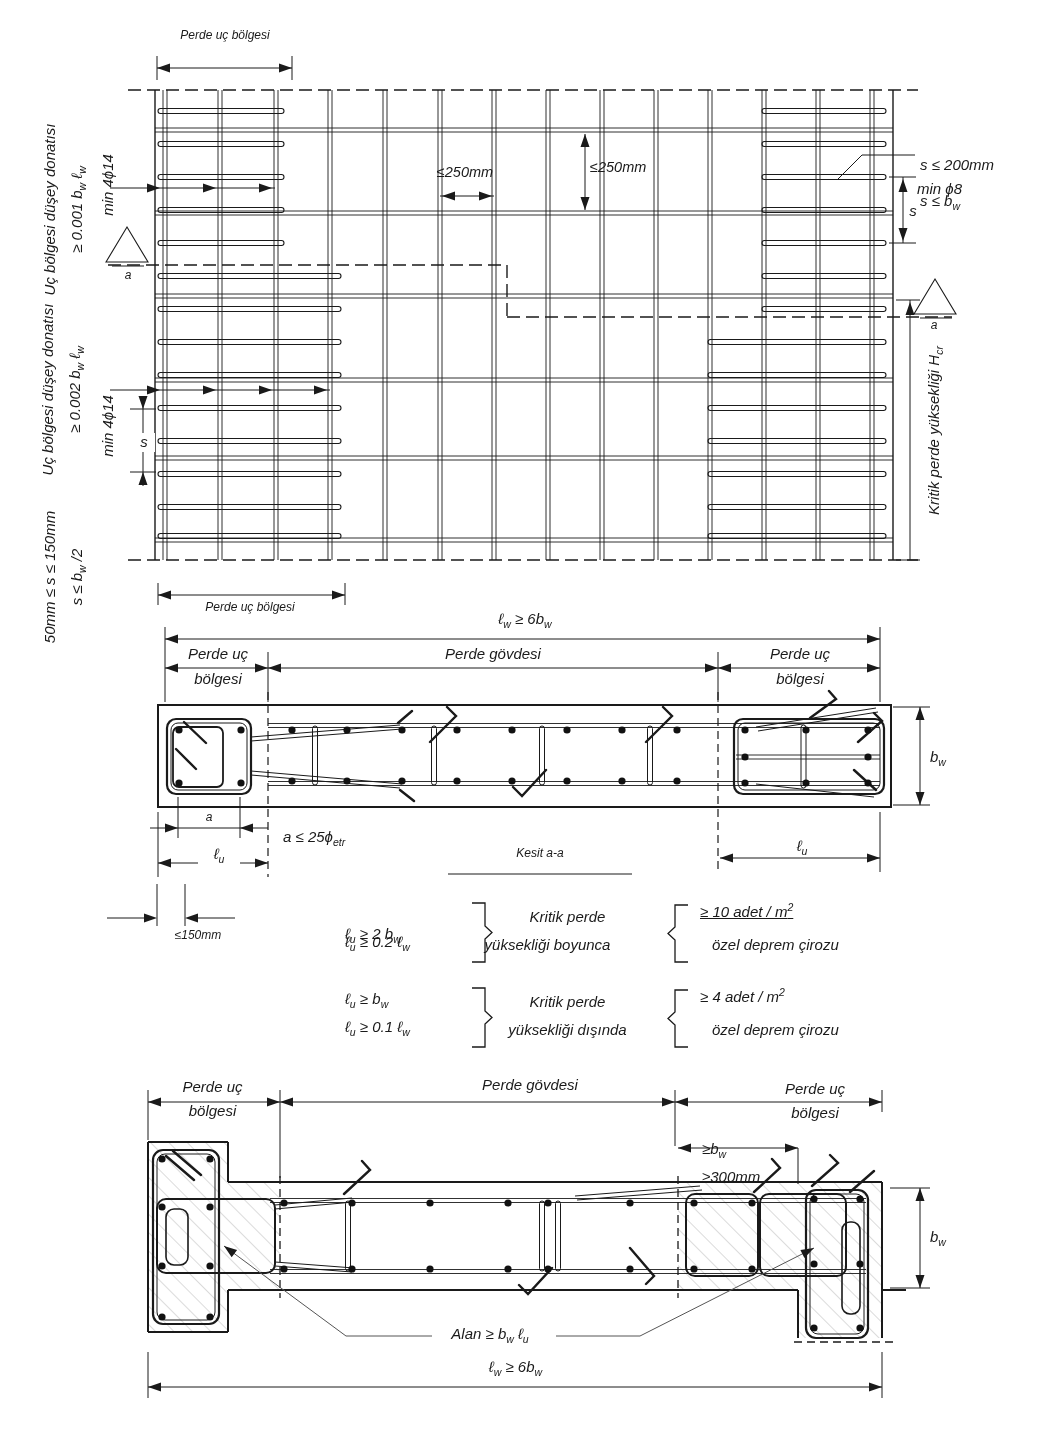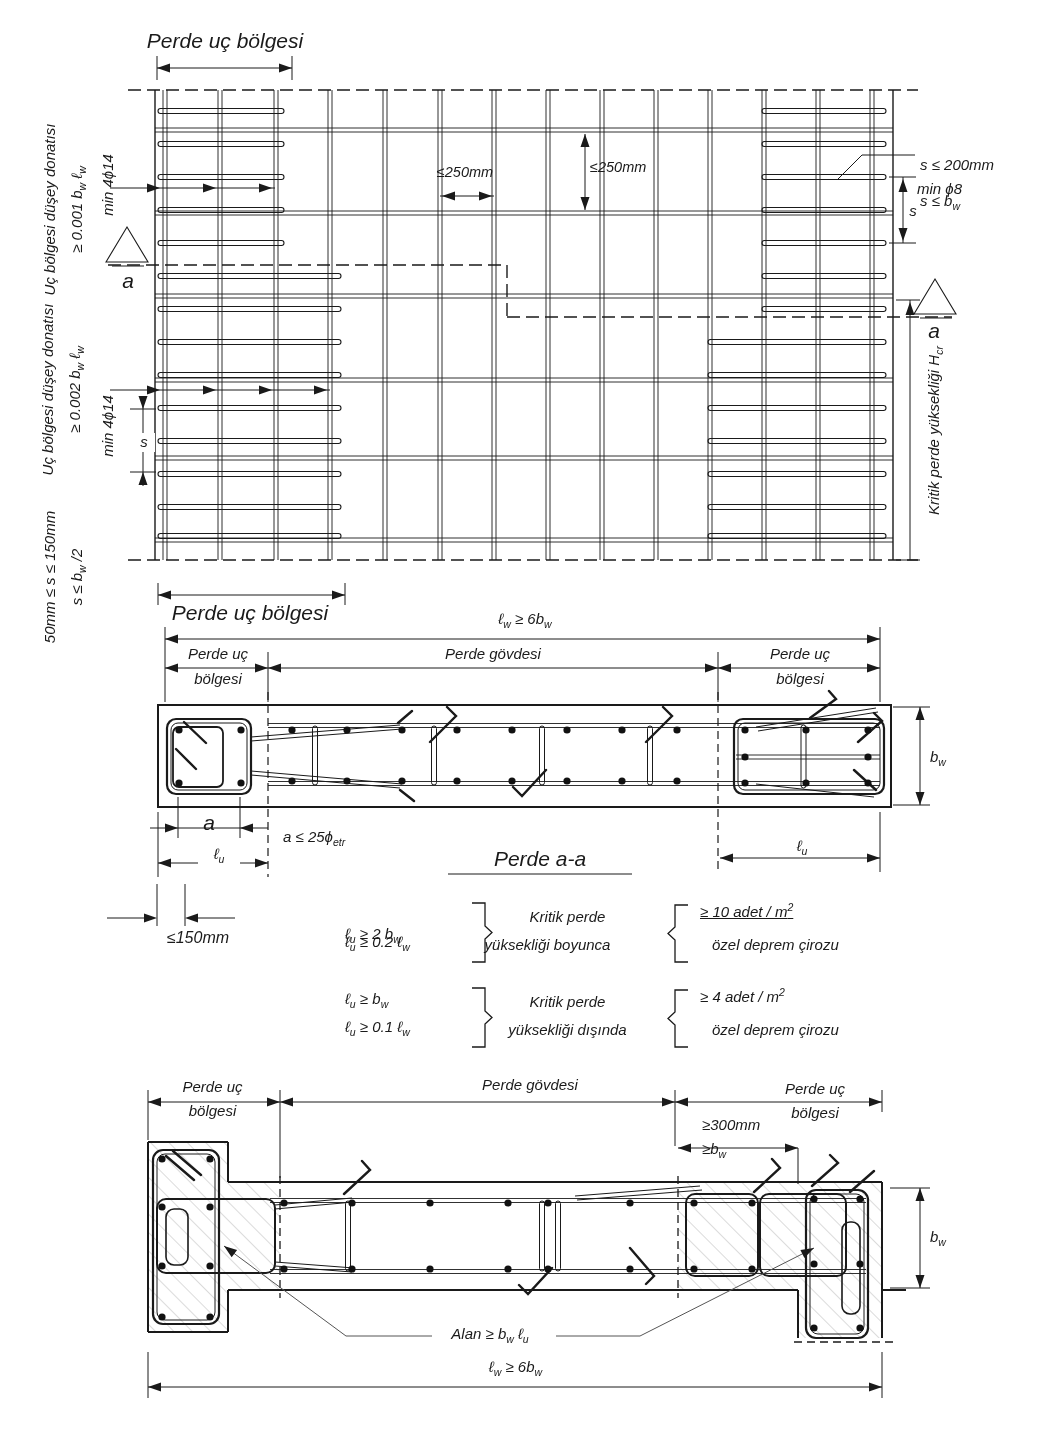--- a/index.html
+++ b/index.html
@@ -1,21 +1,21 @@
 <!DOCTYPE html>
 <html><head>
 <meta charset="utf-8">
 <style>
   html,body{margin:0;padding:0;background:#fff;}
   .page{position:relative;width:1059px;height:1452px;background:#fff;overflow:hidden;}
   svg{position:absolute;left:0;top:0;}
   .lbl{position:absolute;font:italic 15px/1.25 "Liberation Sans","DejaVu Sans",sans-serif;
        color:#1a1a1a;white-space:nowrap;}
   .c{text-align:center;}
-  .big{font-size:21px;}
+  .big{font-size:12px;}
   .rot{transform-origin:0 0;transform:rotate(-90deg);line-height:27px;}
   sub{font-size:0.7em;line-height:0;}
   sup{font-size:0.7em;line-height:0;}
   .bg{background:#fff;padding:0 3px;}
 </style>
 </head>
 <body>
 
 <div class="page">
 
@@ -272,42 +272,42 @@
 
 <div class="lbl c" style="left:470px;top:610px;width:110px;">ℓ<sub>w</sub> ≥ 6b<sub>w</sub></div>
 <div class="lbl c" style="left:168px;top:645px;width:100px;">Perde uç</div>
 <div class="lbl c" style="left:168px;top:670px;width:100px;">bölgesi</div>
 <div class="lbl c" style="left:418px;top:645px;width:150px;">Perde gövdesi</div>
 <div class="lbl c" style="left:750px;top:645px;width:100px;">Perde uç</div>
 <div class="lbl c" style="left:750px;top:670px;width:100px;">bölgesi</div>
 <div class="lbl c big" style="left:197px;top:810px;width:24px;">a</div>
 <div class="lbl" style="left:283px;top:828px;text-align:center;">a ≤ 25ϕ<sub>etr</sub></div>
 <div class="lbl c bg" style="left:198px;top:845px;width:36px;">ℓ<sub>u</sub></div>
-<div class="lbl c big" style="left:470px;top:846px;width:140px;">Perde a-a</div>
+<div class="lbl c big" style="left:470px;top:846px;width:140px;">Kesit a-a</div>
 <div class="lbl c" style="left:784px;top:837px;width:36px;">ℓ<sub>u</sub></div>
 <div class="lbl" style="left:930px;top:748px;">b<sub>w</sub></div>
-<div class="lbl c" style="left:153px;top:928px;width:90px;font-size:16px;">≤150mm</div>
+<div class="lbl c" style="left:153px;top:928px;width:90px;font-size:12px;">≤150mm</div>
 
 <div class="lbl" style="left:345px;top:905px;margin-top:20px;">ℓ<sub>u</sub> ≥ 2 b<sub>w</sub></div>
 <div class="lbl" style="left:345px;top:933px;">ℓ<sub>u</sub> ≥ 0.2 ℓ<sub>w</sub></div>
 <div class="lbl c" style="left:495px;top:908px;width:145px;">Kritik perde</div>
 <div class="lbl c" style="left:460px;top:936px;width:175px;">yüksekliği boyunca</div>
 <div class="lbl" style="left:700px;top:903px;text-decoration:underline;">≥ 10 adet / m<sup>2</sup></div>
 <div class="lbl" style="left:712px;top:936px;">özel deprem çirozu</div>
 <div class="lbl" style="left:345px;top:990px;">ℓ<sub>u</sub> ≥ b<sub>w</sub></div>
 <div class="lbl" style="left:345px;top:1018px;">ℓ<sub>u</sub> ≥ 0.1 ℓ<sub>w</sub></div>
 <div class="lbl c" style="left:495px;top:993px;width:145px;">Kritik perde</div>
 <div class="lbl c" style="left:480px;top:1021px;width:175px;font-style:italic;">yüksekliği dışında</div>
 <div class="lbl" style="left:700px;top:988px;">≥ 4 adet / m<sup>2</sup></div>
 <div class="lbl" style="left:712px;top:1021px;">özel deprem çirozu</div>
 
 <div class="lbl c" style="left:160px;top:1078px;width:105px;">Perde uç</div>
 <div class="lbl c" style="left:160px;top:1102px;width:105px;">bölgesi</div>
 <div class="lbl c" style="left:455px;top:1076px;width:150px;">Perde gövdesi</div>
 <div class="lbl c" style="left:765px;top:1080px;width:100px;">Perde uç</div>
 <div class="lbl c" style="left:765px;top:1104px;width:100px;">bölgesi</div>
 <div class="lbl" style="left:702px;top:1128px;margin-top:12px;">≥b<sub>w</sub></div>
-<div class="lbl" style="left:702px;top:1116px;">≥300mm</div>
+<div class="lbl" style="left:702px;top:1168px;">≥300mm</div>
 <div class="lbl" style="left:930px;top:1228px;">b<sub>w</sub></div>
 <div class="lbl c" style="left:425px;top:1325px;width:130px;">Alan ≥ b<sub>w</sub> ℓ<sub>u</sub></div>
 <div class="lbl c" style="left:448px;top:1358px;width:135px;">ℓ<sub>w</sub> ≥ 6b<sub>w</sub></div>
 
 </div>
 
 </body></html>

